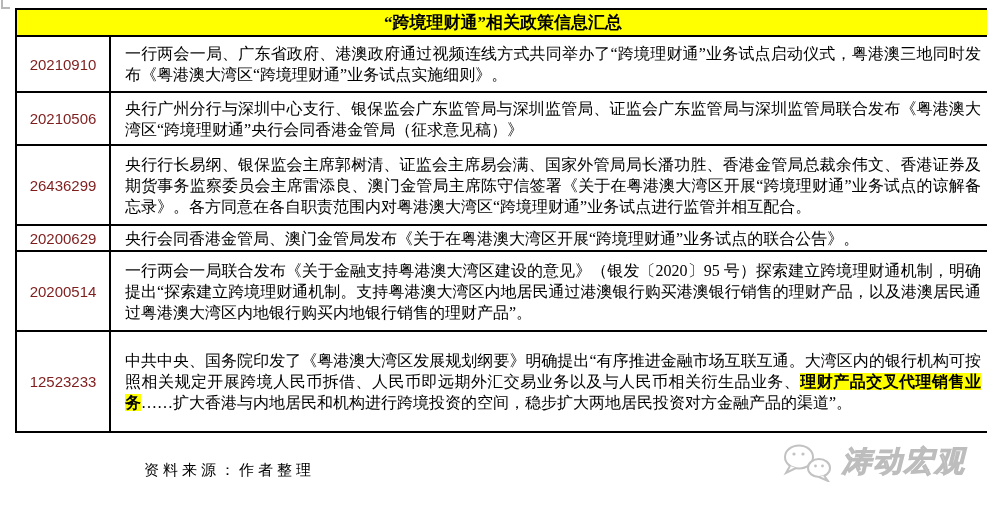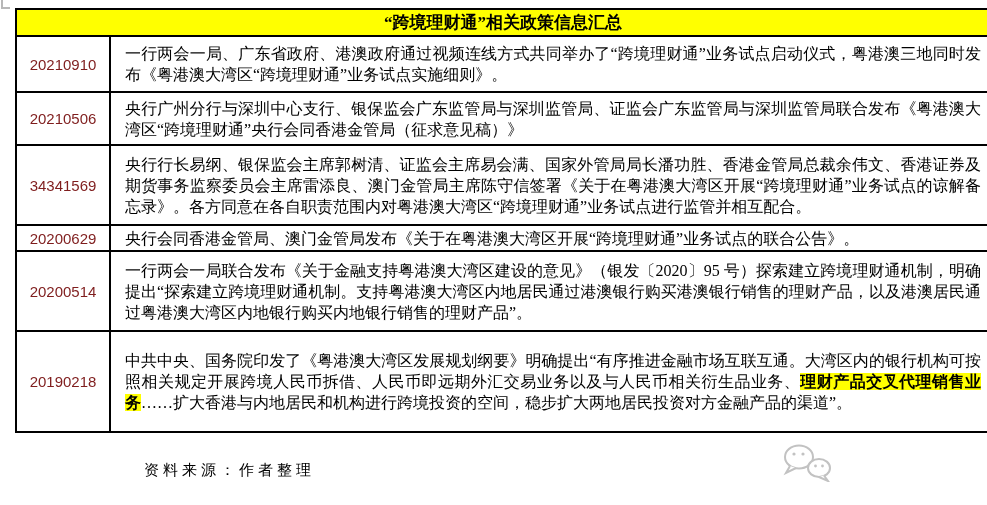--- a/index.html
+++ b/index.html
@@ -104,33 +104,33 @@
   </tr>
   <tr class="r1">
     <td class="date-cell">20210910</td>
     <td class="text-cell">一行两会一局、广东省政府、港澳政府通过视频连线方式共同举办了“跨境理财通”业务试点启动仪式，粤港澳三地同时发布《粤港澳大湾区“跨境理财通”业务试点实施细则》。</td>
   </tr>
   <tr class="r3">
     <td class="date-cell">20210506</td>
     <td class="text-cell">央行广州分行与深圳中心支行、银保监会广东监管局与深圳监管局、证监会广东监管局与深圳监管局联合发布《粤港澳大湾区“跨境理财通”央行会同香港金管局（征求意见稿）》</td>
   </tr>
   <tr class="r4">
-    <td class="date-cell">34341569</td>
+    <td class="date-cell">26436299</td>
     <td class="text-cell">央行行长易纲、银保监会主席郭树清、证监会主席易会满、国家外管局局长潘功胜、香港金管局总裁余伟文、香港证券及期货事务监察委员会主席雷添良、澳门金管局主席陈守信签署《关于在粤港澳大湾区开展“跨境理财通”业务试点的谅解备忘录》。各方同意在各自职责范围内对粤港澳大湾区“跨境理财通”业务试点进行监管并相互配合。</td>
   </tr>
   <tr class="r5">
     <td class="date-cell">20200629</td>
     <td class="text-cell">央行会同香港金管局、澳门金管局发布《关于在粤港澳大湾区开展“跨境理财通”业务试点的联合公告》。</td>
   </tr>
   <tr class="r6">
     <td class="date-cell">20200514</td>
     <td class="text-cell">一行两会一局联合发布《关于金融支持粤港澳大湾区建设的意见》（银发〔2020〕95 号）探索建立跨境理财通机制，明确提出“探索建立跨境理财通机制。支持粤港澳大湾区内地居民通过港澳银行购买港澳银行销售的理财产品，以及港澳居民通过粤港澳大湾区内地银行购买内地银行销售的理财产品”。</td>
   </tr>
   <tr class="r7">
-    <td class="date-cell">20190218</td>
+    <td class="date-cell">12523233</td>
     <td class="text-cell"><span>中共中央、国务院印发了《粤港澳大湾区发展规划纲要》明确提出“有序推进金融市场互联互通。大湾区内的银行机构可按照相关规定开展跨境人民币拆借、人民币即远期外汇交易业务以及与人民币相关衍生品业务、</span><mark class="hl">理财产品交叉代理销售业务</mark><span>……扩大香港与内地居民和机构进行跨境投资的空间，稳步扩大两地居民投资对方金融产品的渠道”。</span></td>
   </tr>
 </tbody>
   </table>
 
 <div class="source-note">资料来源：作者整理</div>
 
 <div class="watermark">
   <span style="display:inline-block; line-height:0;">
     <svg width="52" height="40" viewBox="0 0 52 40" fill="none">
@@ -139,13 +139,14 @@
       <path d="M8 24 L4 31 L14 26" stroke="#c2c2c2" stroke-width="2" fill="#ffffff"></path>
       <circle cx="12" cy="12" r="1.6" fill="#c2c2c2"></circle>
       <circle cx="21" cy="12" r="1.6" fill="#c2c2c2"></circle>
 
       <ellipse cx="37" cy="26" rx="11" ry="9" stroke="#c2c2c2" stroke-width="2" fill="#ffffff"></ellipse>
       <path d="M42 33.5 L46 39 L37 35" stroke="#c2c2c2" stroke-width="2" fill="#ffffff"></path>
       <circle cx="33.5" cy="24" r="1.4" fill="#c2c2c2"></circle>
       <circle cx="40.5" cy="24" r="1.4" fill="#c2c2c2"></circle>
     </svg>
   </span>
+  <span class="watermark-text">涛动宏观</span>
 </div>
 
 </body></html>

